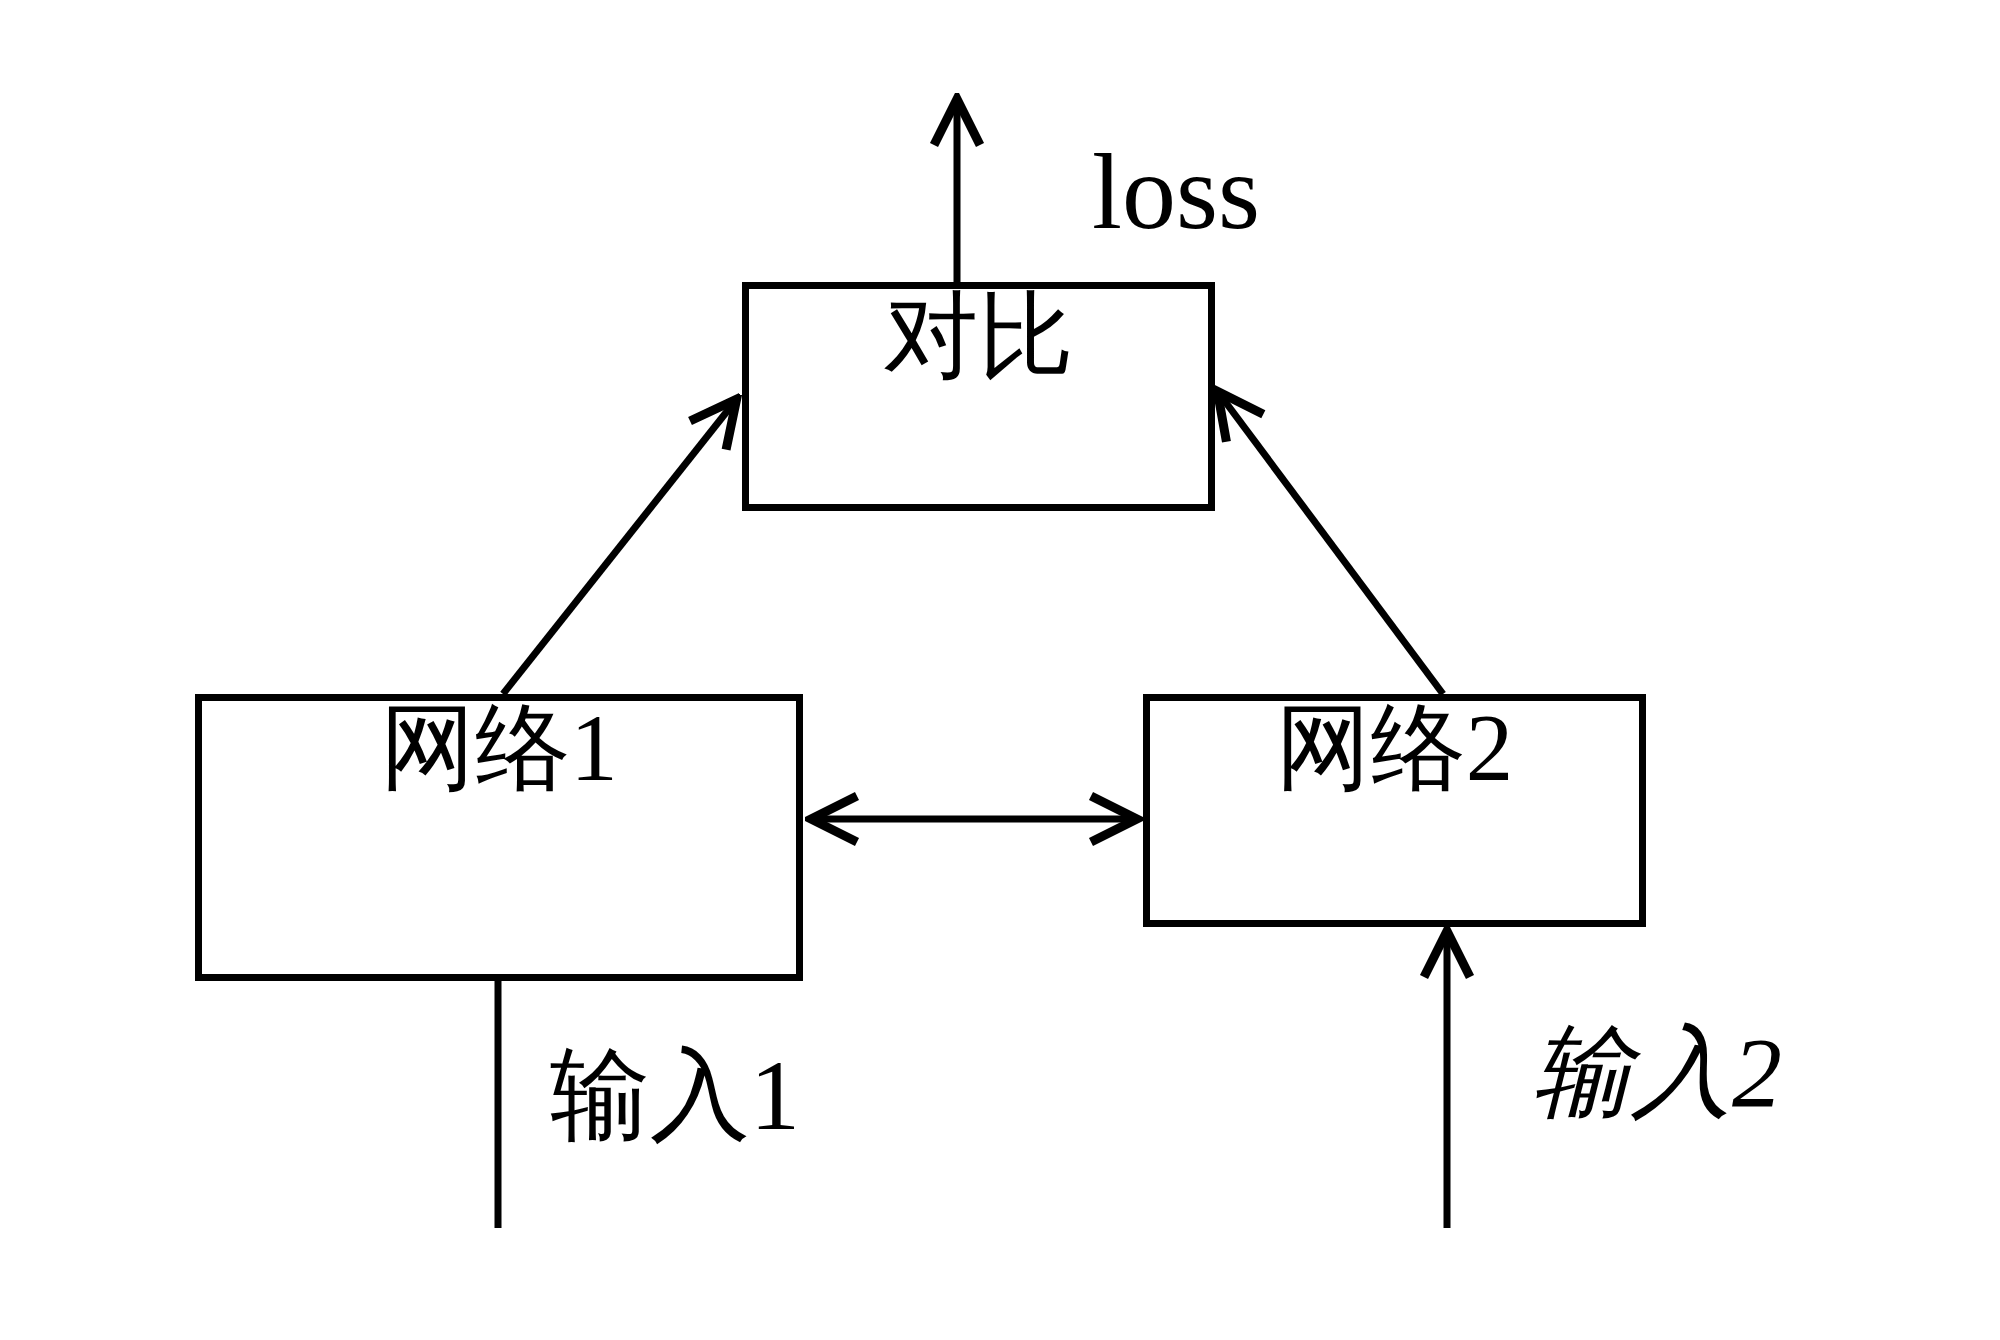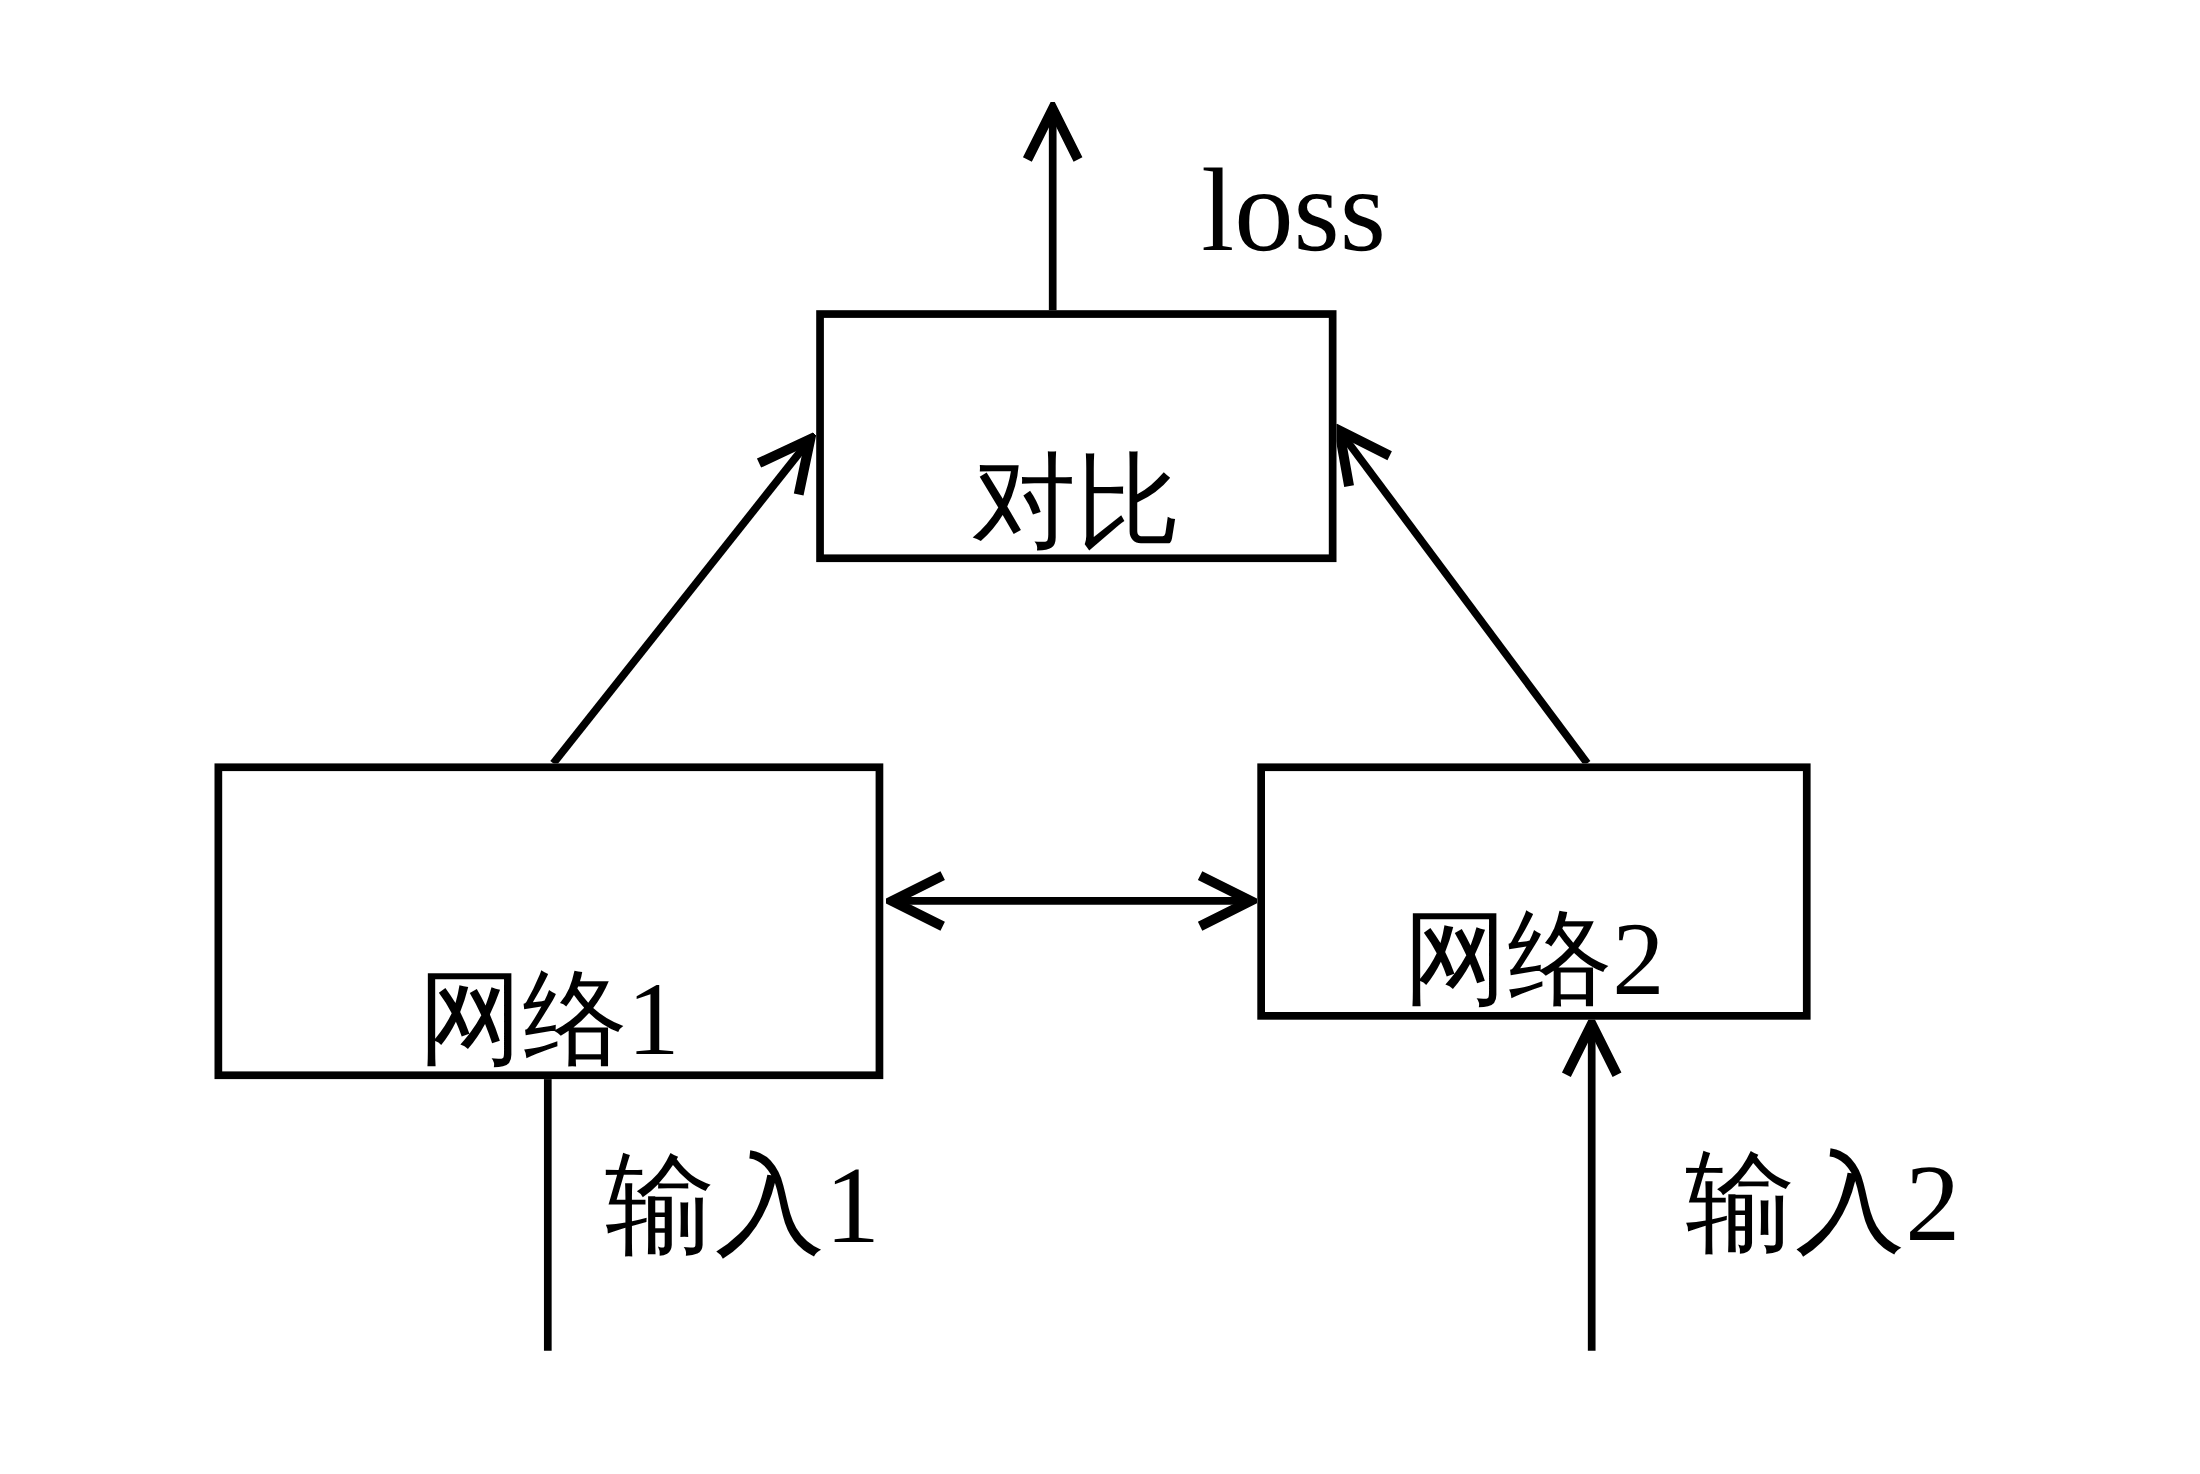--- a/index.html
+++ b/index.html
@@ -22,41 +22,41 @@
     top: 0;
     width: 2000px;
     height: 1340px;
   }
   .node {
     position: absolute;
     box-sizing: border-box;
     border: 7px solid #000000;
     background: #ffffff;
     display: flex;
-    align-items: flex-end;
+    align-items: flex-start;
     justify-content: center;
   }
   .node-label {
     font-size: 95px;
     line-height: 1;
     color: #000000;
     white-space: nowrap;
   }
   #node-compare   { left: 742px;  top: 282px; width: 473px; height: 229px; }
   #node-network1  { left: 195px;  top: 694px; width: 608px; height: 287px; }
   #node-network2  { left: 1143px; top: 694px; width: 503px; height: 233px; }
   .float-label {
     position: absolute;
     line-height: 1;
     white-space: nowrap;
     color: #000000;
   }
   #label-loss   { left: 1092px; top: 138px;  font-size: 108px; }
   #label-input1 { left: 550px;  top: 1046px; font-size: 100px; }
-  #label-input2 { left: 1532px; top: 1044px; font-size: 100px; }
+  #label-input2 { left: 1532px; top: 1023px; font-size: 100px; font-style: italic; }
 </style>
 </head>
 <body>
 
 <div id="stage">
 
   <svg id="arrow-layer" viewBox="0 0 2000 1340" xmlns="http://www.w3.org/2000/svg">
     <defs>
       <marker id="arrowhead" viewBox="0 0 60 60" refX="53" refY="30" markerWidth="60" markerHeight="60" markerUnits="userSpaceOnUse" orient="auto-start-reverse">
         <path d="M 8 7 L 54 30 L 8 53" fill="none" stroke="#000000" stroke-width="9" stroke-linecap="butt" stroke-linejoin="miter"></path>

